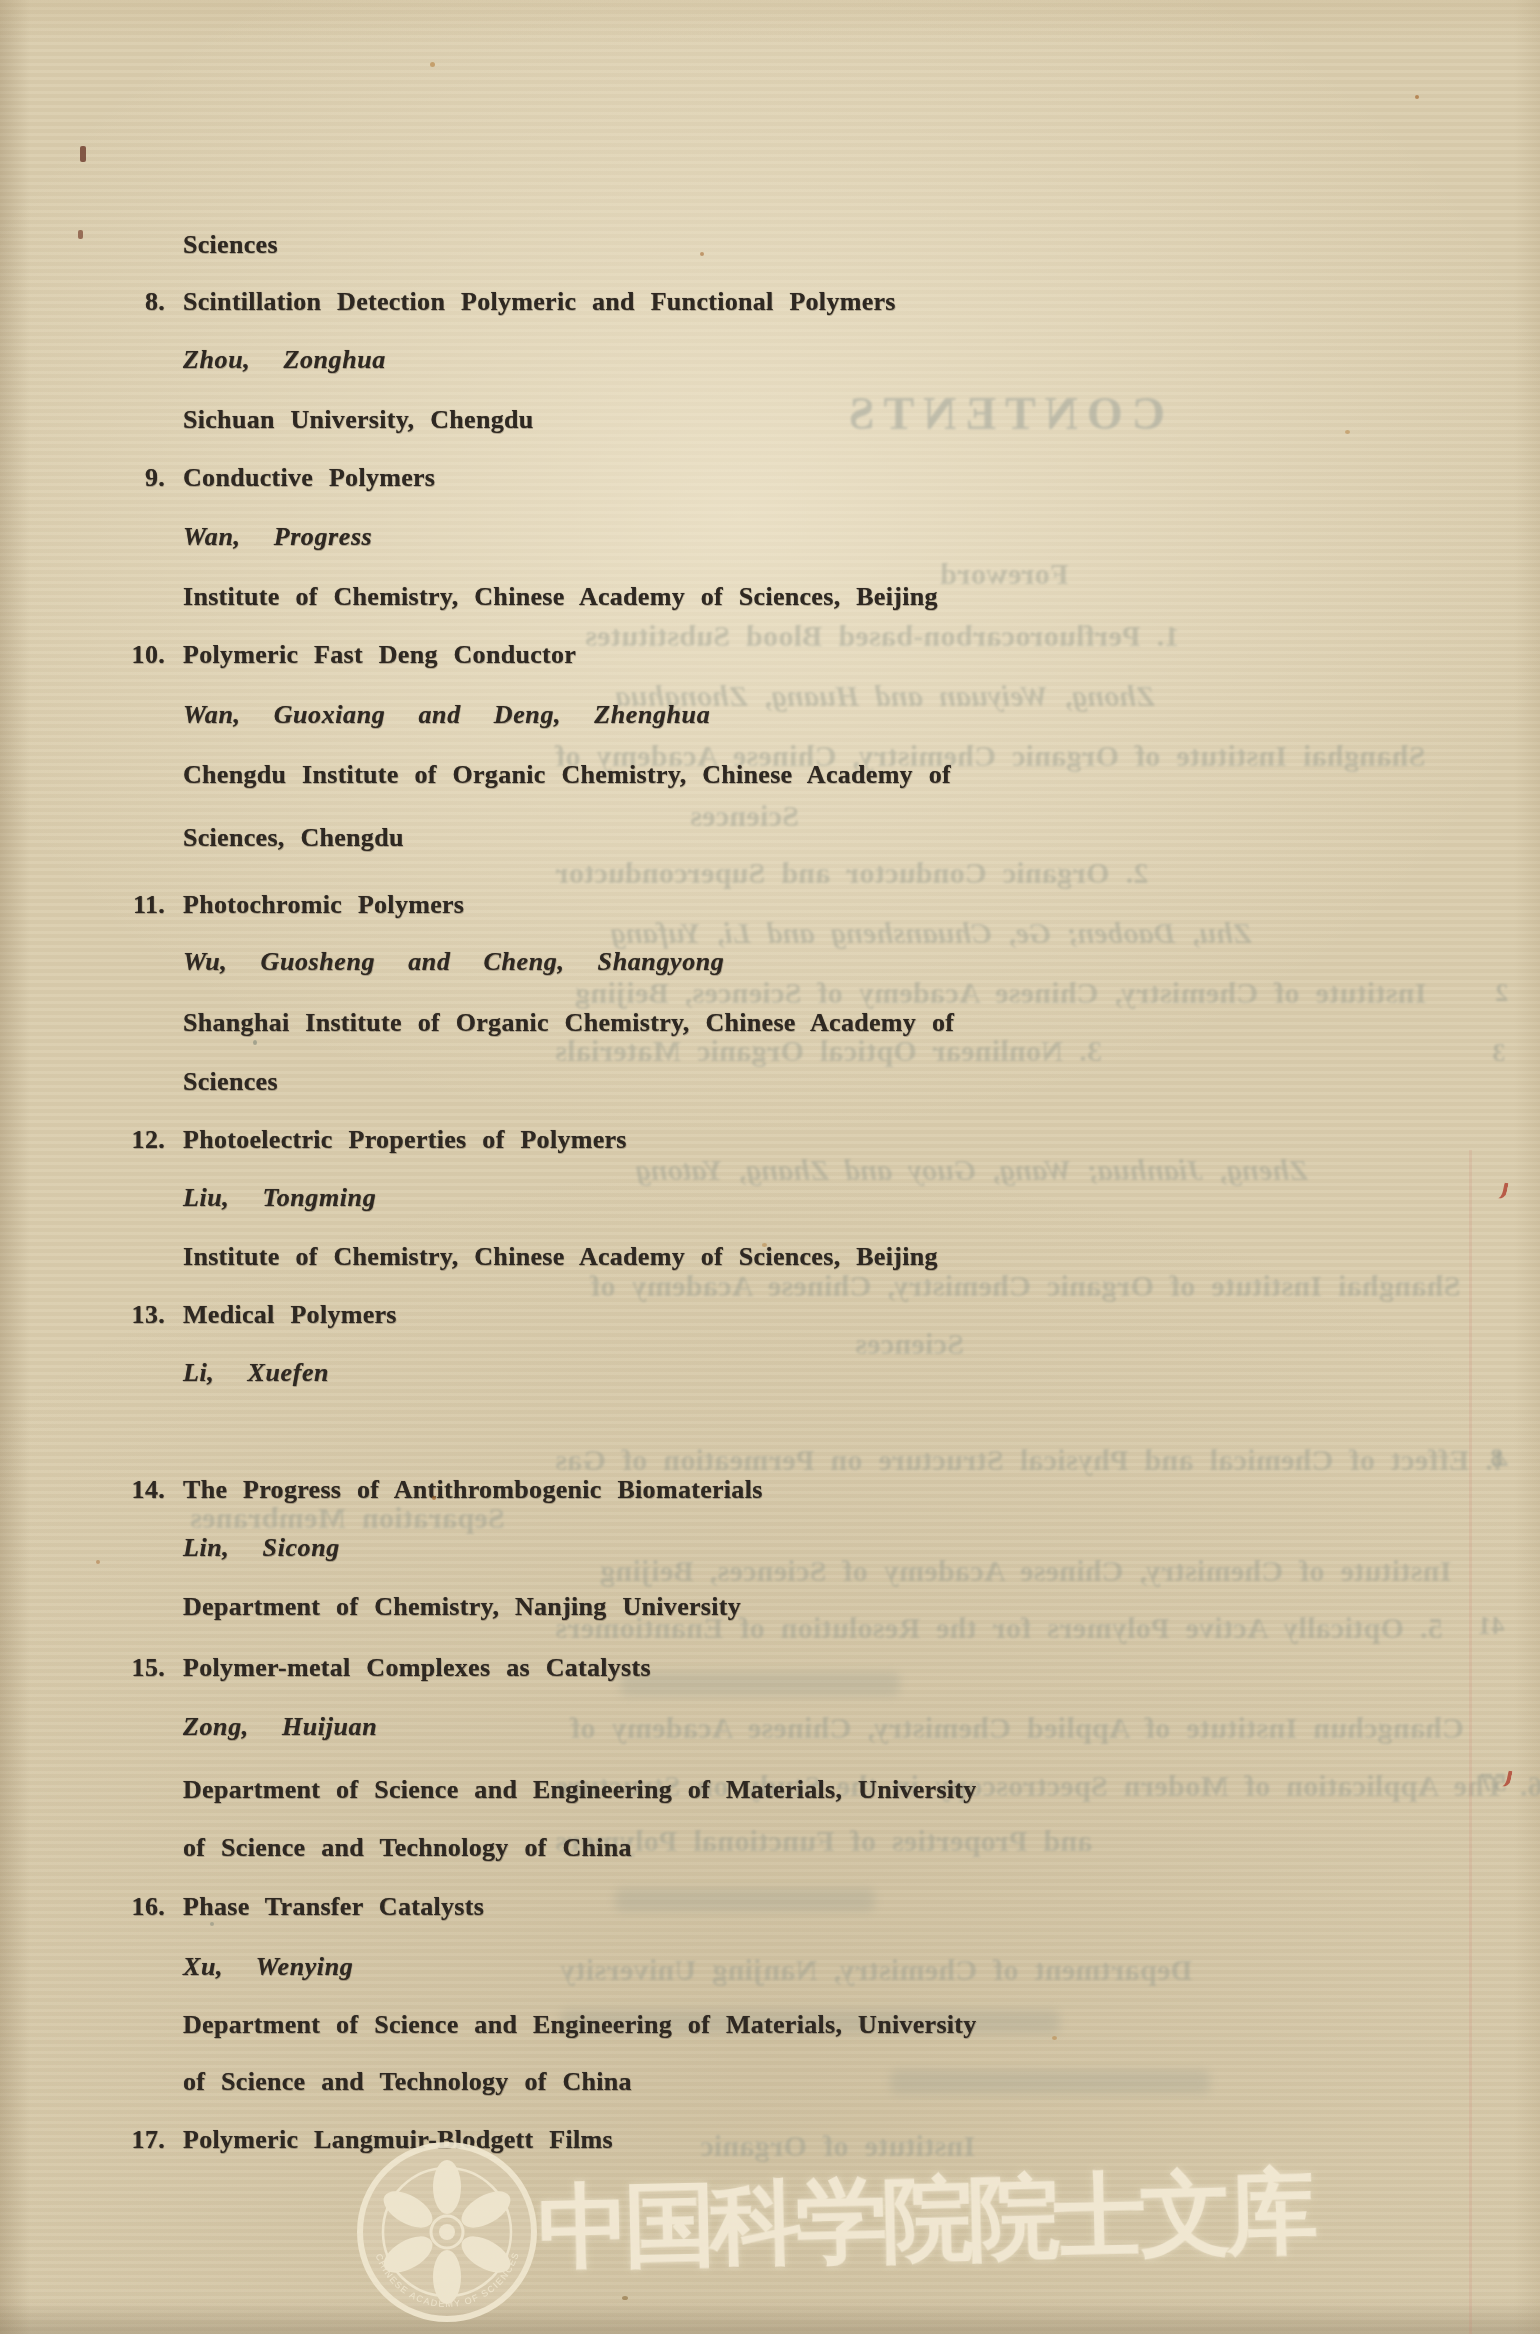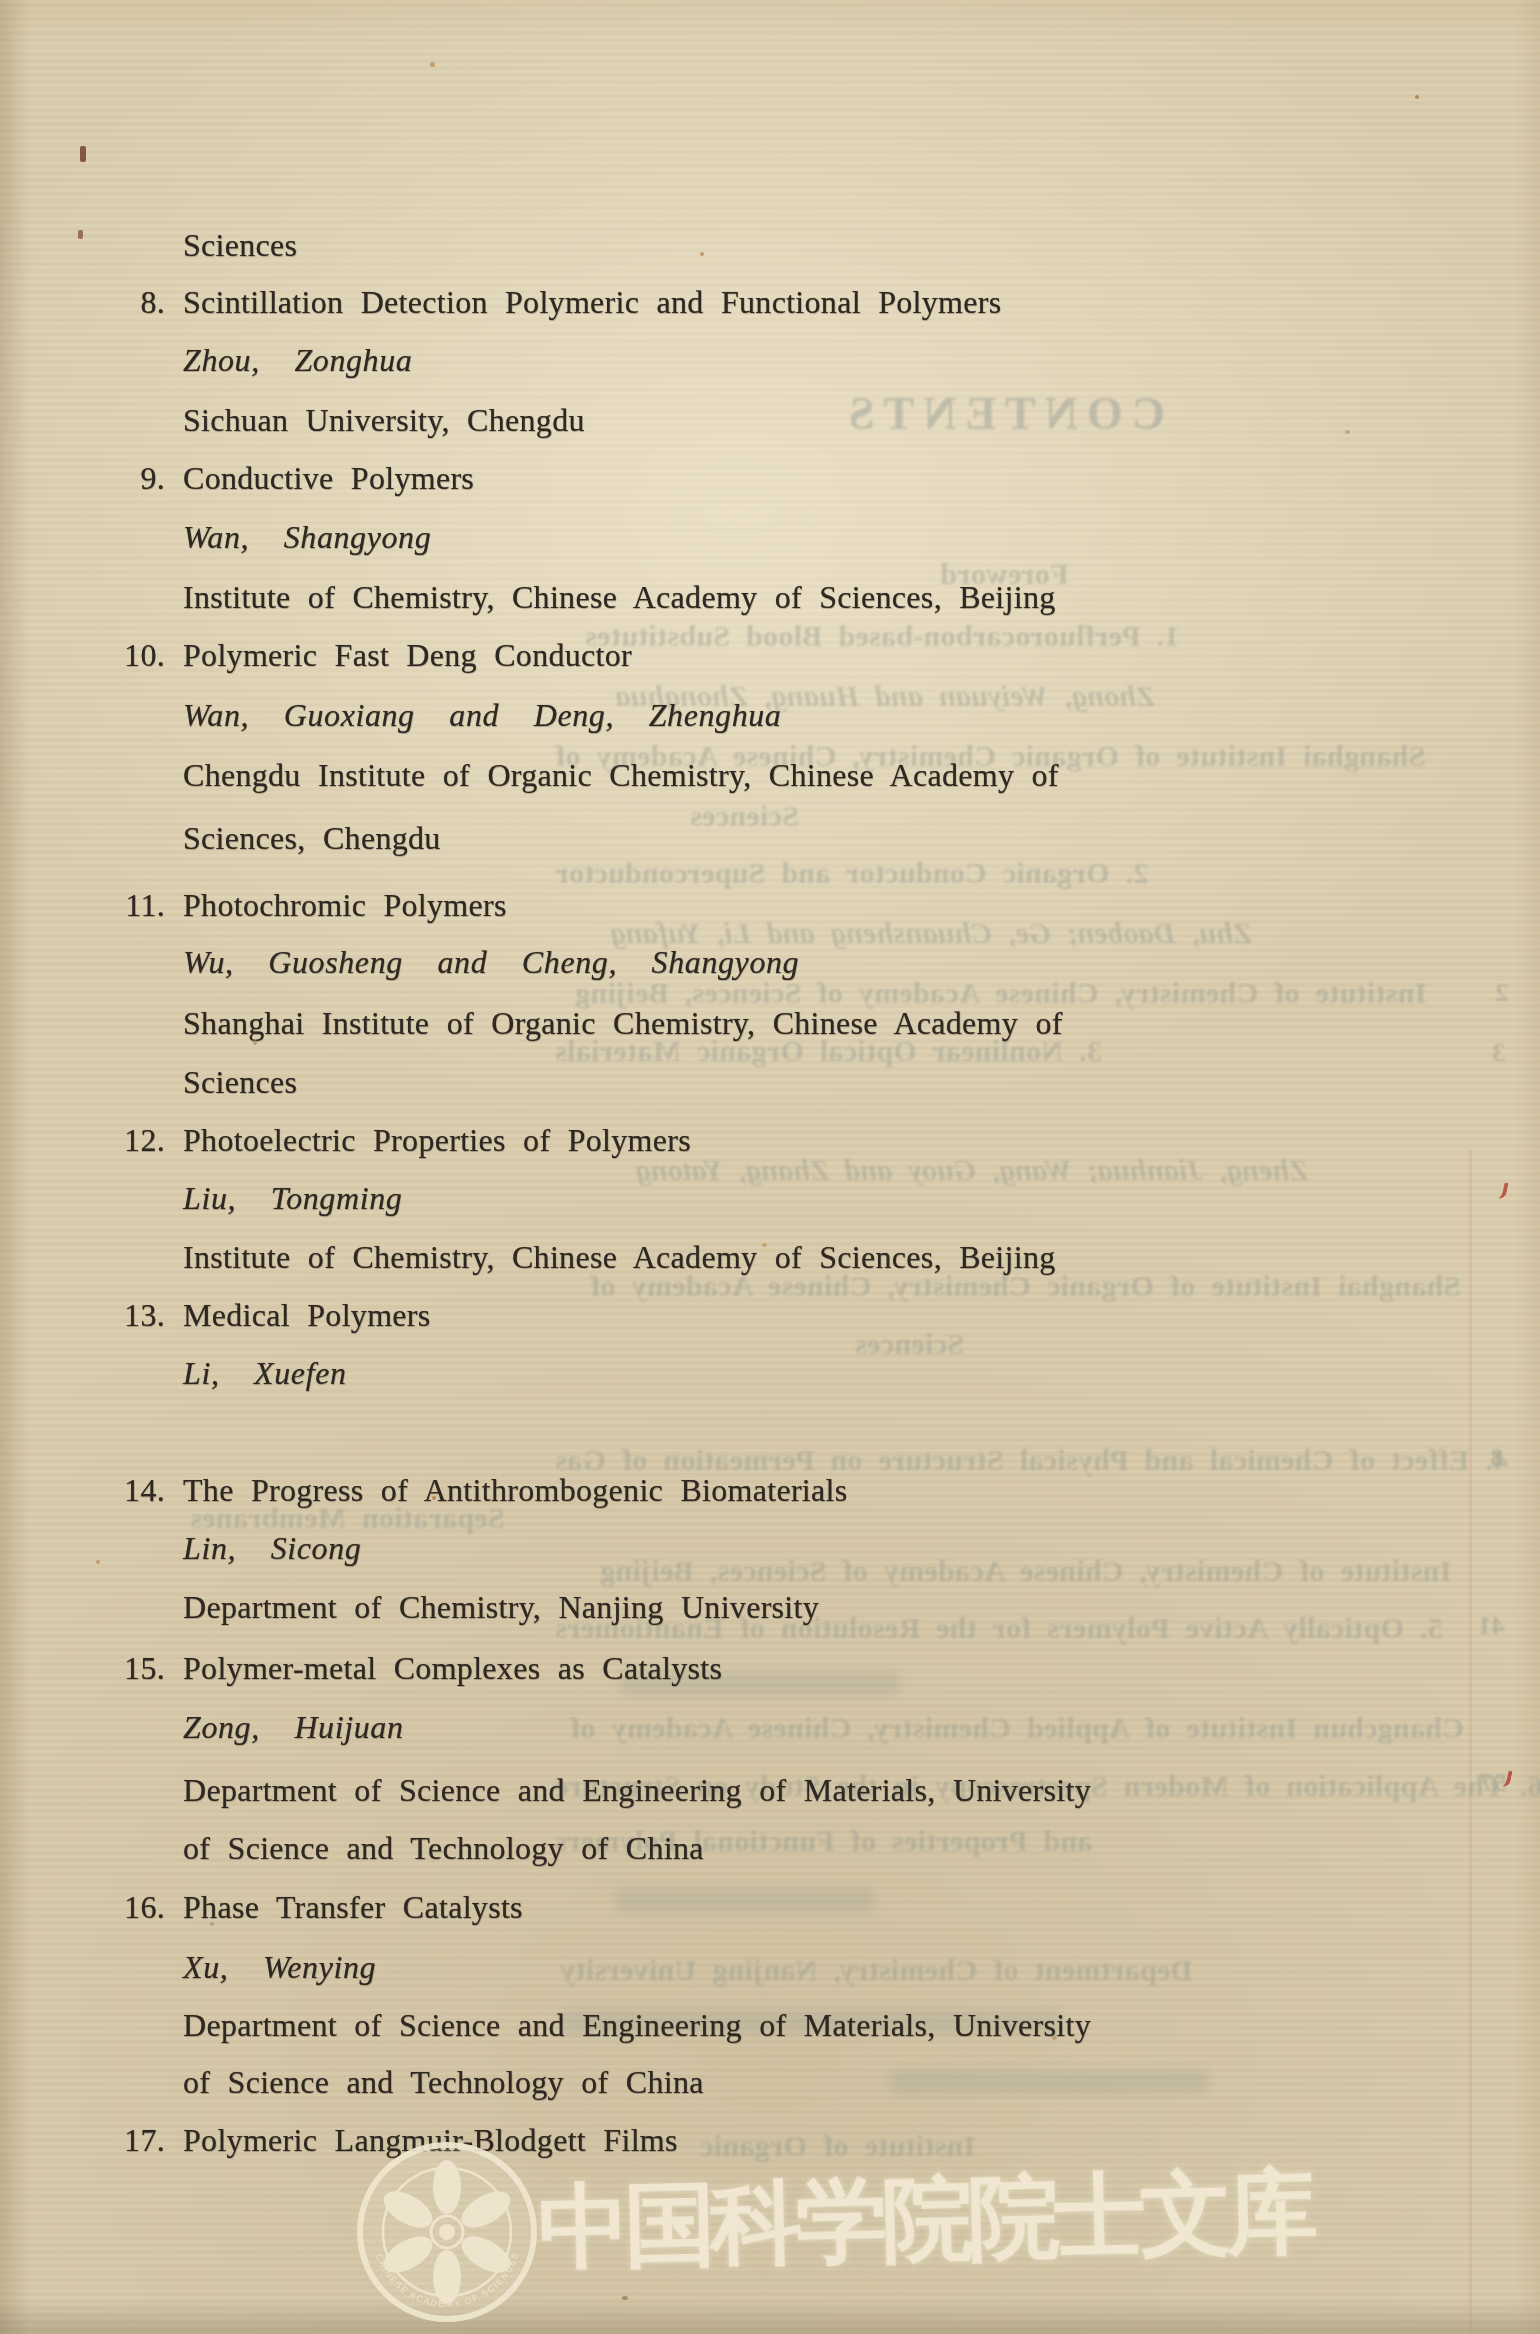--- a/index.html
+++ b/index.html
@@ -12,21 +12,21 @@
       linear-gradient(180deg, rgba(190,170,130,.22) 0, rgba(190,170,130,0) 42px),
       linear-gradient(90deg, rgba(130,108,75,.28) 0, rgba(130,108,75,0) 30px),
       linear-gradient(270deg, rgba(160,140,105,.18) 0, rgba(160,140,105,0) 26px),
       linear-gradient(0deg, rgba(110,95,70,.30) 0, rgba(110,95,70,0) 34px),
       repeating-linear-gradient(0deg, rgba(255,252,240,.05) 0 3px, rgba(140,120,85,.05) 3px 7px);
     font-family:"Liberation Serif","DejaVu Serif",serif;
   }
   
   .row{
     position:absolute;left:183px;height:40px;line-height:40px;white-space:nowrap;
-    font-size:32px;font-weight:400;color:#2e2822;letter-spacing:.3px;word-spacing:9px;
+    font-size:26px;font-weight:700;color:#2e2822;letter-spacing:.3px;word-spacing:9px;
     text-shadow:0 0 .9px rgba(50,40,28,.55), .6px .8px .6px rgba(50,40,28,.25);
   }
   .row .num{
     position:absolute;left:-80px;width:62px;display:inline-block;text-align:right;
   }
   .au{font-style:italic;word-spacing:26px;letter-spacing:.6px;}
   .js{text-align:justify;text-align-last:justify;}
   
   .bl{
     position:absolute;transform:scaleX(-1);white-space:nowrap;
@@ -88,21 +88,21 @@
   <div class="smudge" style="left:620px;top:1672px;width:280px;height:24px"></div>
   <div class="smudge" style="left:615px;top:1888px;width:260px;height:24px"></div>
   <div class="smudge" style="left:560px;top:2010px;width:500px;height:24px"></div>
   <div class="smudge" style="left:890px;top:2070px;width:320px;height:24px"></div>
 
   <div class="row" style="top:225px"><span class="t">Sciences</span></div>
   <div class="row" style="top:282px"><span class="num">8.</span><span class="t js" style="width:985px">Scintillation Detection Polymeric and Functional Polymers</span></div>
   <div class="row au" style="top:340px"><span class="t">Zhou, Zonghua</span></div>
   <div class="row" style="top:400px"><span class="t">Sichuan University, Chengdu</span></div>
   <div class="row" style="top:458px"><span class="num">9.</span><span class="t">Conductive Polymers</span></div>
-  <div class="row au" style="top:517px"><span class="t">Wan, Shangyong</span></div>
+  <div class="row au" style="top:517px"><span class="t">Wan, Progress</span></div>
   <div class="row" style="top:577px"><span class="t js" style="width:1117px">Institute of Chemistry, Chinese Academy of Sciences, Beijing</span></div>
   <div class="row" style="top:635px"><span class="num">10.</span><span class="t">Polymeric Fast Deng Conductor</span></div>
   <div class="row au" style="top:695px"><span class="t">Wan, Guoxiang and Deng, Zhenghua</span></div>
   <div class="row" style="top:755px"><span class="t js" style="width:1272px">Chengdu Institute of Organic Chemistry, Chinese Academy of</span></div>
   <div class="row" style="top:818px"><span class="t">Sciences, Chengdu</span></div>
   <div class="row" style="top:885px"><span class="num">11.</span><span class="t">Photochromic Polymers</span></div>
   <div class="row" style="top:1003px"><span class="t js" style="width:1272px">Shanghai Institute of Organic Chemistry, Chinese Academy of</span></div>
   <div class="row au" style="top:942px"><span class="t">Wu, Guosheng and Cheng, Shangyong</span></div>
   <div class="row" style="top:1062px"><span class="t">Sciences</span></div>
   <div class="row" style="top:1120px"><span class="num">12.</span><span class="t">Photoelectric Properties of Polymers</span></div>

